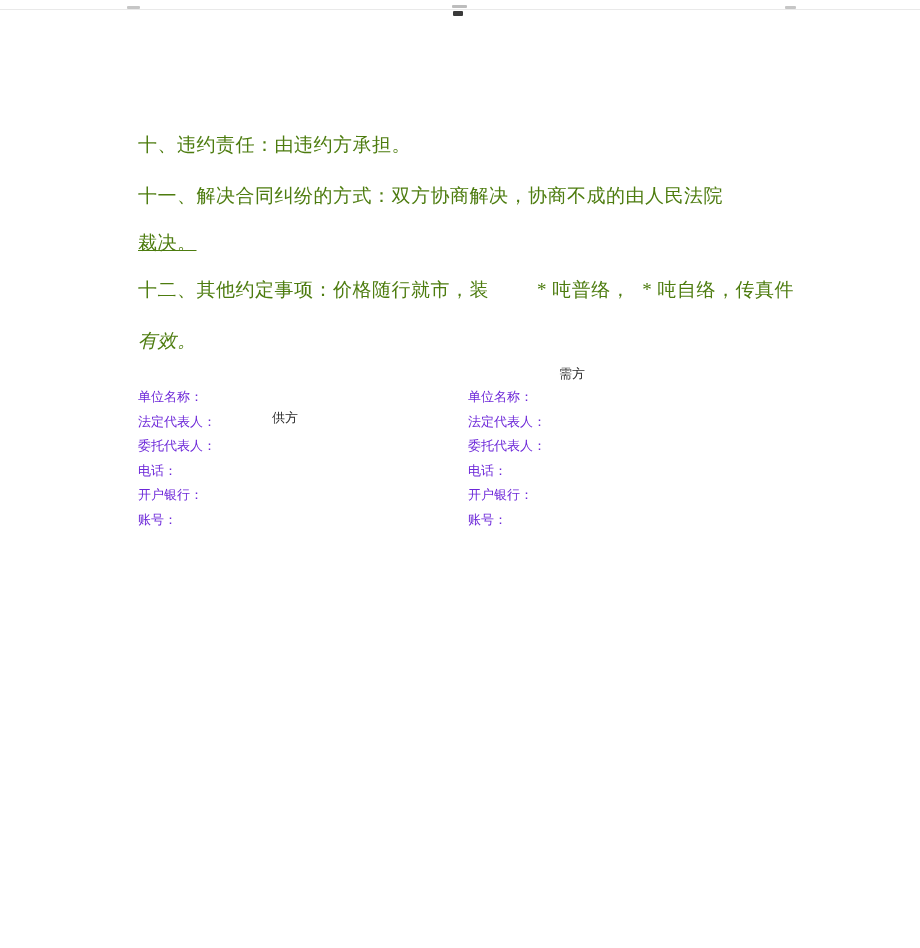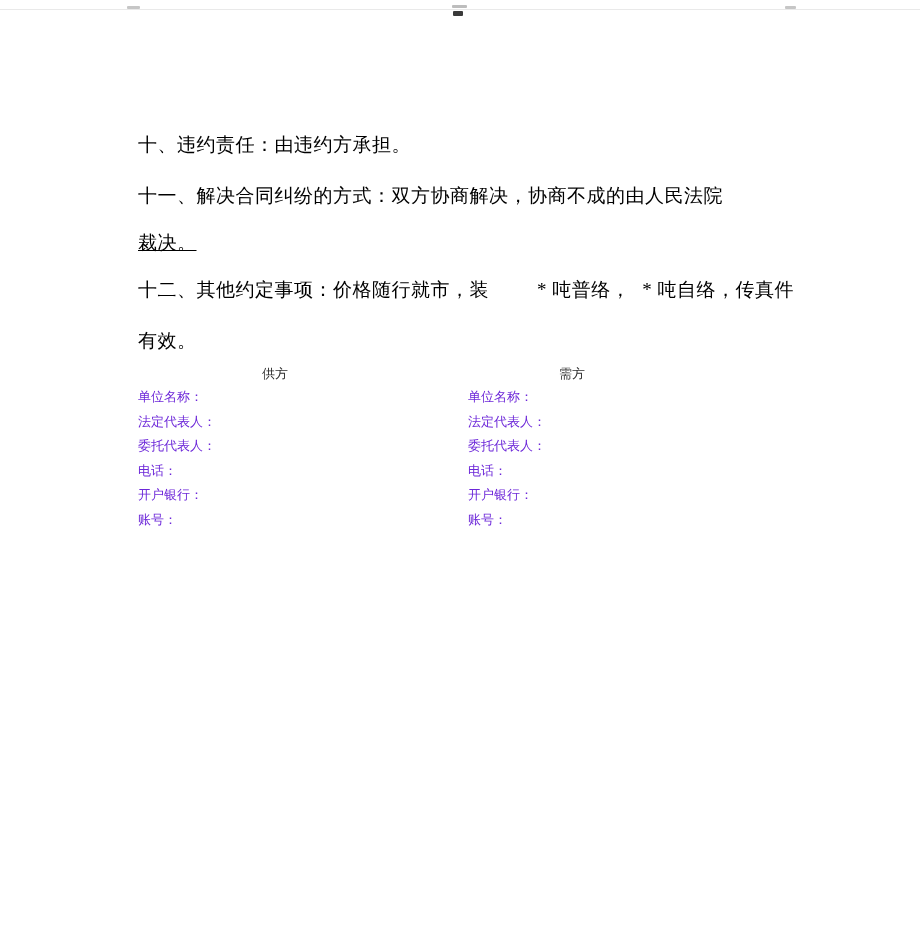--- a/index.html
+++ b/index.html
@@ -39,41 +39,41 @@
   }
 
   
   .clause {
     position: absolute;
     left: 138px;
     font-size: 19px;
     line-height: 20px;
     letter-spacing: 0.5px;
     white-space: nowrap;
-    color: #000000;
+    color: #4d7c0f;
   }
   .clause.l1 { top: 135px; }
   .clause.l2 { top: 186px; text-align: center; }
   .clause.l3 { top: 233px; text-decoration: underline; }
   .clause.l4 { top: 280px; }
-  .clause.l5 { top: 331px; }
+  .clause.l5 { top: 331px; font-style: italic; }
 
   .seg-gap-wide { margin-left: 48px; }
   .seg-gap-small { margin-left: 12px; text-align: right; }
 
   
   .sig-header {
     position: absolute;
     top: 367px;
     font-size: 13px;
     line-height: 14px;
     white-space: nowrap;
     color: #2c2c2c;
   }
-  .sig-header.supplier { left: 262px; }
+  .sig-header.supplier { left: 272px; margin-top: 44px; }
   .sig-header.buyer    { left: 559px; }
 
   .sig-col {
     position: absolute;
     top: 385px;
     width: 300px;
     font-size: 13px;
     color: #6d28d9;
   }
   .sig-col.supplier { left: 138px; }

